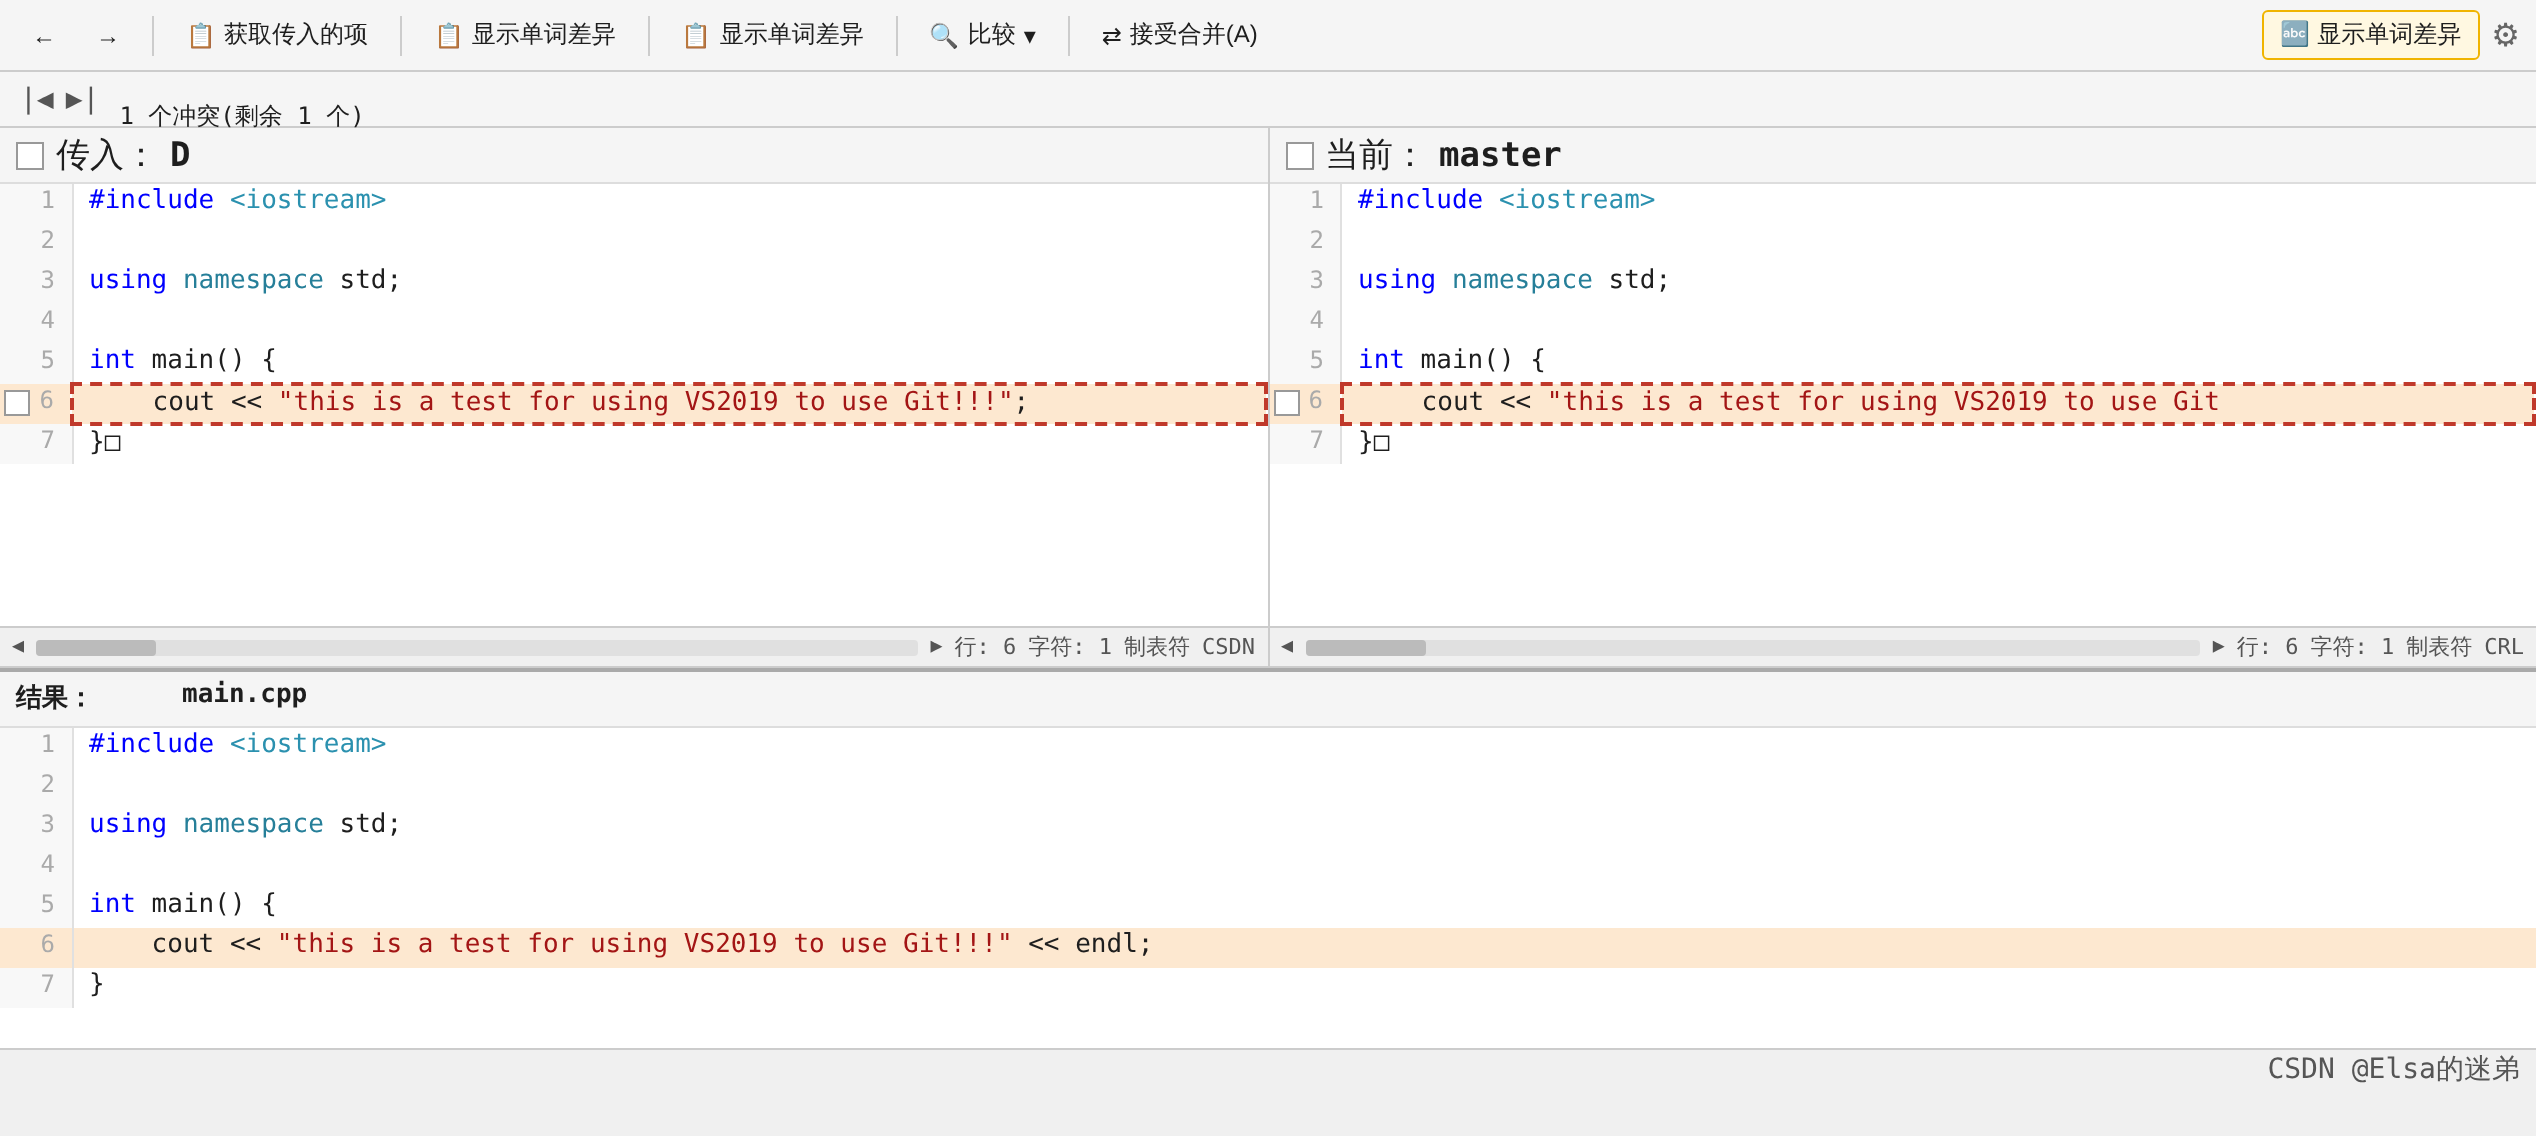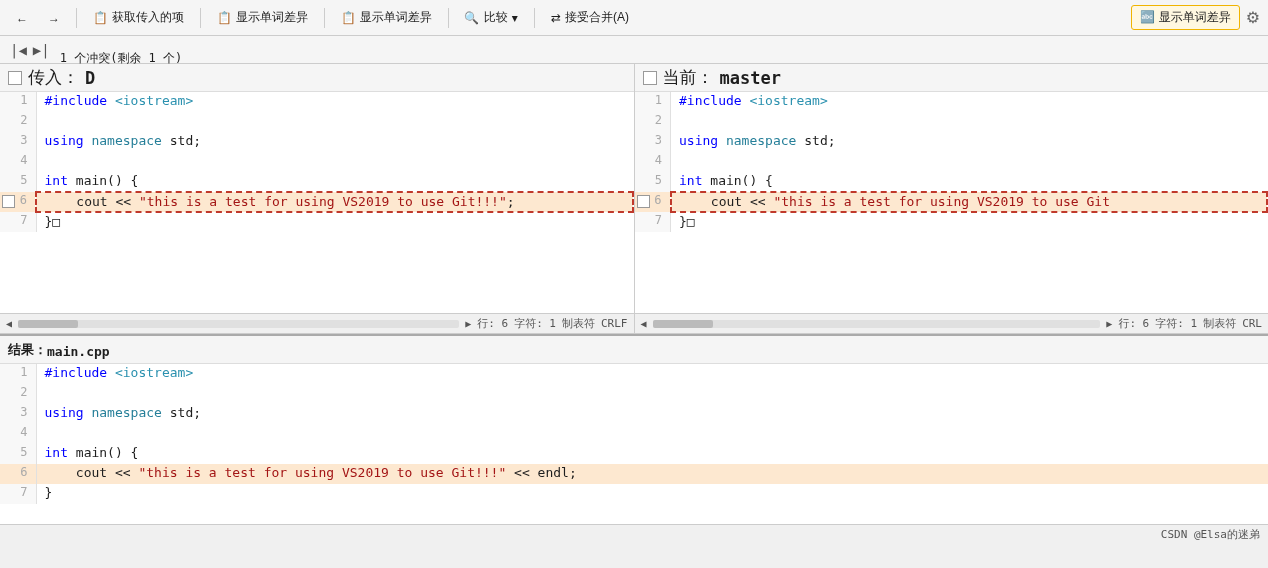--- a/index.html
+++ b/index.html
@@ -191,41 +191,42 @@
     
     .result-panel {
       background: #fff;
       flex: 1;
       display: flex;
       flex-direction: column;
       overflow: hidden;
     }
     .result-header {
       display: flex;
-      align-items: flex-end;
+      align-items: flex-start;
       padding: 4px 8px;
       background: #f5f5f5;
       border-bottom: 1px solid #ddd;
       font-size: 13px;
       height: 28px;
       font-weight: bold;
+      gap: 44px;
     }
     .result-code-area {
       flex: 1;
       overflow: auto;
     }
 
     
     .bottom-bar {
       display: flex;
       align-items: center;
       background: #f0f0f0;
       border-top: 1px solid #ccc;
       height: 20px;
-      font-size: 11px;
+      font-size: 14px;
       color: #555;
       padding: 0 8px;
       justify-content: flex-end;
     }
 
     
     .main-layout {
       display: flex;
       flex-direction: column;
       height: 568px;
@@ -351,21 +352,21 @@
       <div class="scrollbar-row">
         <div style="flex:1;display:flex;align-items:center;gap:6px;padding:0 6px;">
           <span class="scroll-arrow">◀</span>
           <div class="scroll-track">
               <div class="scroll-thumb"></div>
             </div>
           <span class="scroll-arrow">▶</span>
           <span>行: 6</span>
           <span>字符: 1</span>
           <span>制表符</span>
-          <span>CRLF</span>
+          <span>CSDN</span>
         </div>
       </div>
     </div>
 
     <div class="panel">
       <div class="panel-header">
         <span class="checkbox"></span>
         <span>当前：</span>
         <strong>master</strong>
       </div>

